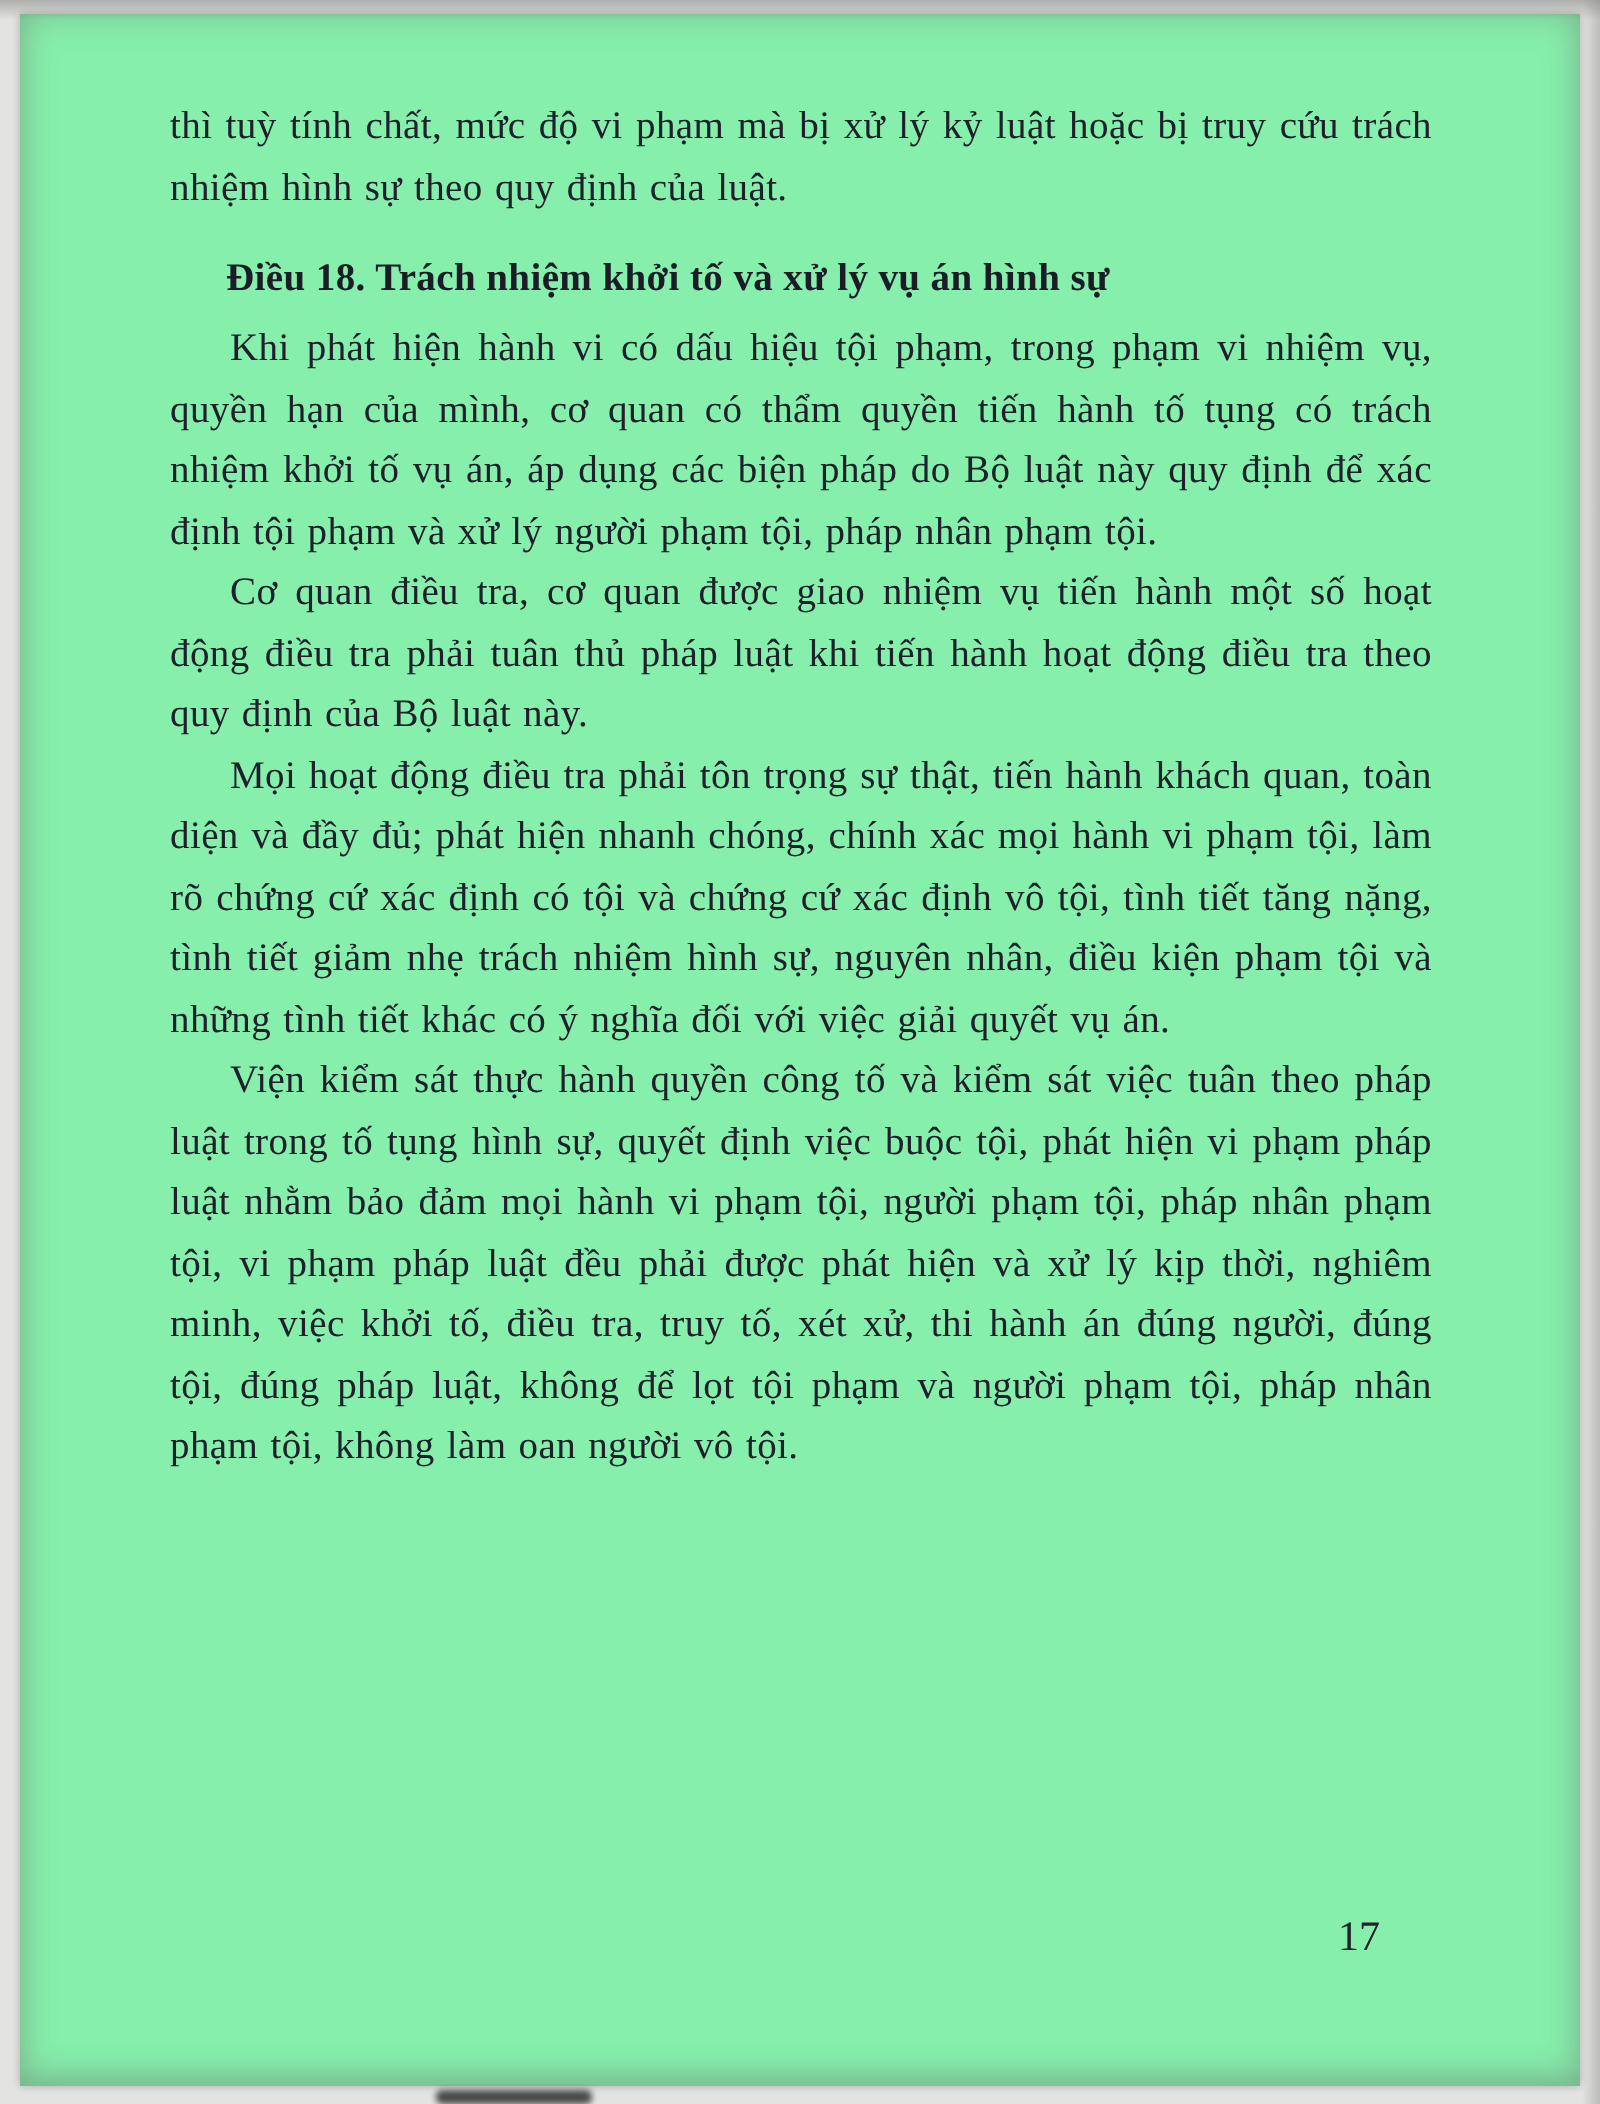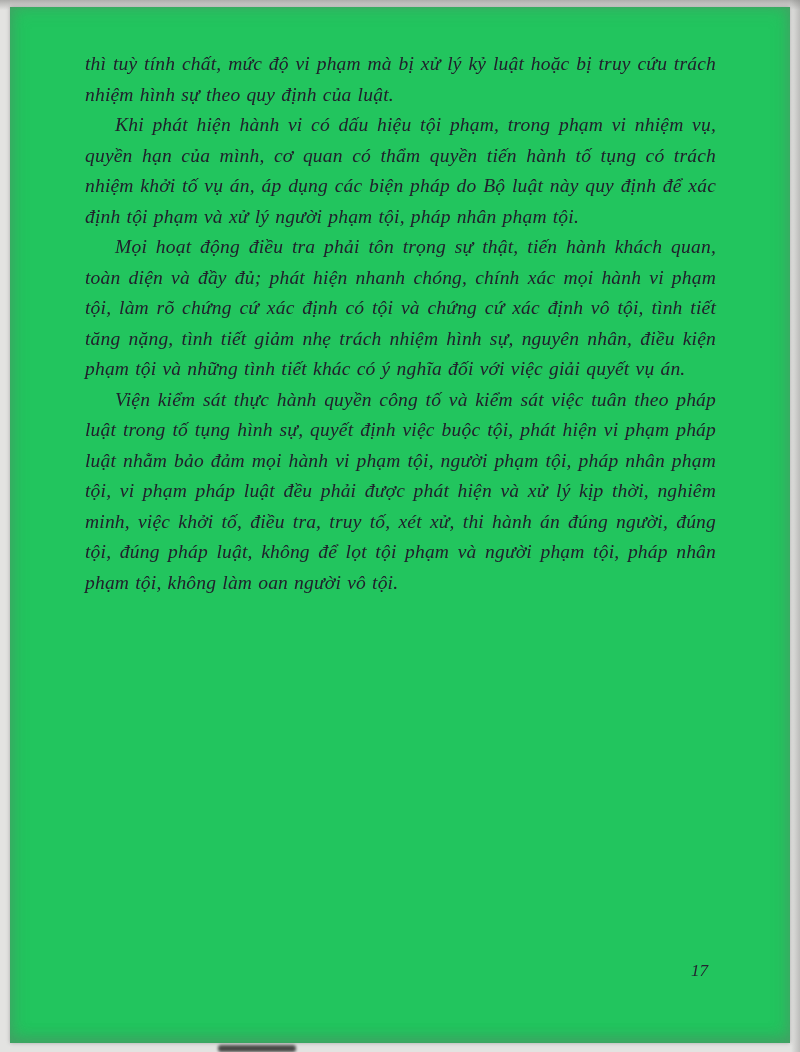--- a/index.html
+++ b/index.html
@@ -16,28 +16,27 @@
       background: #e3e3e1;
       overflow: hidden;
     }
 
     .page {
       position: absolute;
       left: 10px;
       top: 7px;
       right: 10px;
       bottom: 9px;
-      background: #22c55e;
+      background: #86efac;
       box-shadow:
         inset 0 0 18px rgba(120,120,118,0.35),
         inset 0 -6px 14px rgba(100,100,100,0.25),
         0 0 4px rgba(0,0,0,0.25);
       padding: 42px 74px 0 75px;
       color: #20202c;
-      font-style: italic;
     }
 
     .para {
       font-size: 19.5px;
       line-height: 30.5px;
       text-align: justify;
       text-indent: 30px;
       letter-spacing: 0.2px;
       word-spacing: 1px;
     }
@@ -53,23 +52,23 @@
       text-align: justify;
       text-indent: 28px;
       margin-top: 15px;
       margin-bottom: 5px;
       letter-spacing: 0.2px;
       color: #1c1c28;
     }
 
     .page-number {
       position: absolute;
-      right: 82px;
+      right: 100px;
       bottom: 62px;
-      font-size: 17px;
+      font-size: 21px;
       color: #23232f;
     }
 
     
     .smudge {
       position: absolute;
       left: 218px;
       bottom: 0px;
       width: 78px;
       height: 7px;
@@ -94,22 +93,24 @@
     }
   </style>
 </head>
 <body>
 
 <div class="scan">
   <div class="page">
 
     <p class="para cont">thì tuỳ tính chất, mức độ vi phạm mà bị xử lý kỷ luật hoặc bị truy cứu trách nhiệm hình sự theo quy định của luật.</p>
 
+    <h2 class="article-heading">Điều 18. Trách nhiệm khởi tố và xử lý vụ án hình sự</h2>
     <p class="para">Khi phát hiện hành vi có dấu hiệu tội phạm, trong phạm vi nhiệm vụ, quyền hạn của mình, cơ quan có thẩm quyền tiến hành tố tụng có trách nhiệm khởi tố vụ án, áp dụng các biện pháp do Bộ luật này quy định để xác định tội phạm và xử lý người phạm tội, pháp nhân phạm tội.</p>
 
+    <p class="para">Cơ quan điều tra, cơ quan được giao nhiệm vụ tiến hành một số hoạt động điều tra phải tuân thủ pháp luật khi tiến hành hoạt động điều tra theo quy định của Bộ luật này.</p>
     <p class="para">Mọi hoạt động điều tra phải tôn trọng sự thật, tiến hành khách quan, toàn diện và đầy đủ; phát hiện nhanh chóng, chính xác mọi hành vi phạm tội, làm rõ chứng cứ xác định có tội và chứng cứ xác định vô tội, tình tiết tăng nặng, tình tiết giảm nhẹ trách nhiệm hình sự, nguyên nhân, điều kiện phạm tội và những tình tiết khác có ý nghĩa đối với việc giải quyết vụ án.</p>
 
     <p class="para">Viện kiểm sát thực hành quyền công tố và kiểm sát việc tuân theo pháp luật trong tố tụng hình sự, quyết định việc buộc tội, phát hiện vi phạm pháp luật nhằm bảo đảm mọi hành vi phạm tội, người phạm tội, pháp nhân phạm tội, vi phạm pháp luật đều phải được phát hiện và xử lý kịp thời, nghiêm minh, việc khởi tố, điều tra, truy tố, xét xử, thi hành án đúng người, đúng tội, đúng pháp luật, không để lọt tội phạm và người phạm tội, pháp nhân phạm tội, không làm oan người vô tội.</p>
 
     <div class="page-number">17</div>
   </div>
 
   <div class="edge-shadow-top"></div>
   <div class="edge-shadow-right"></div>
   <div class="smudge"></div>

